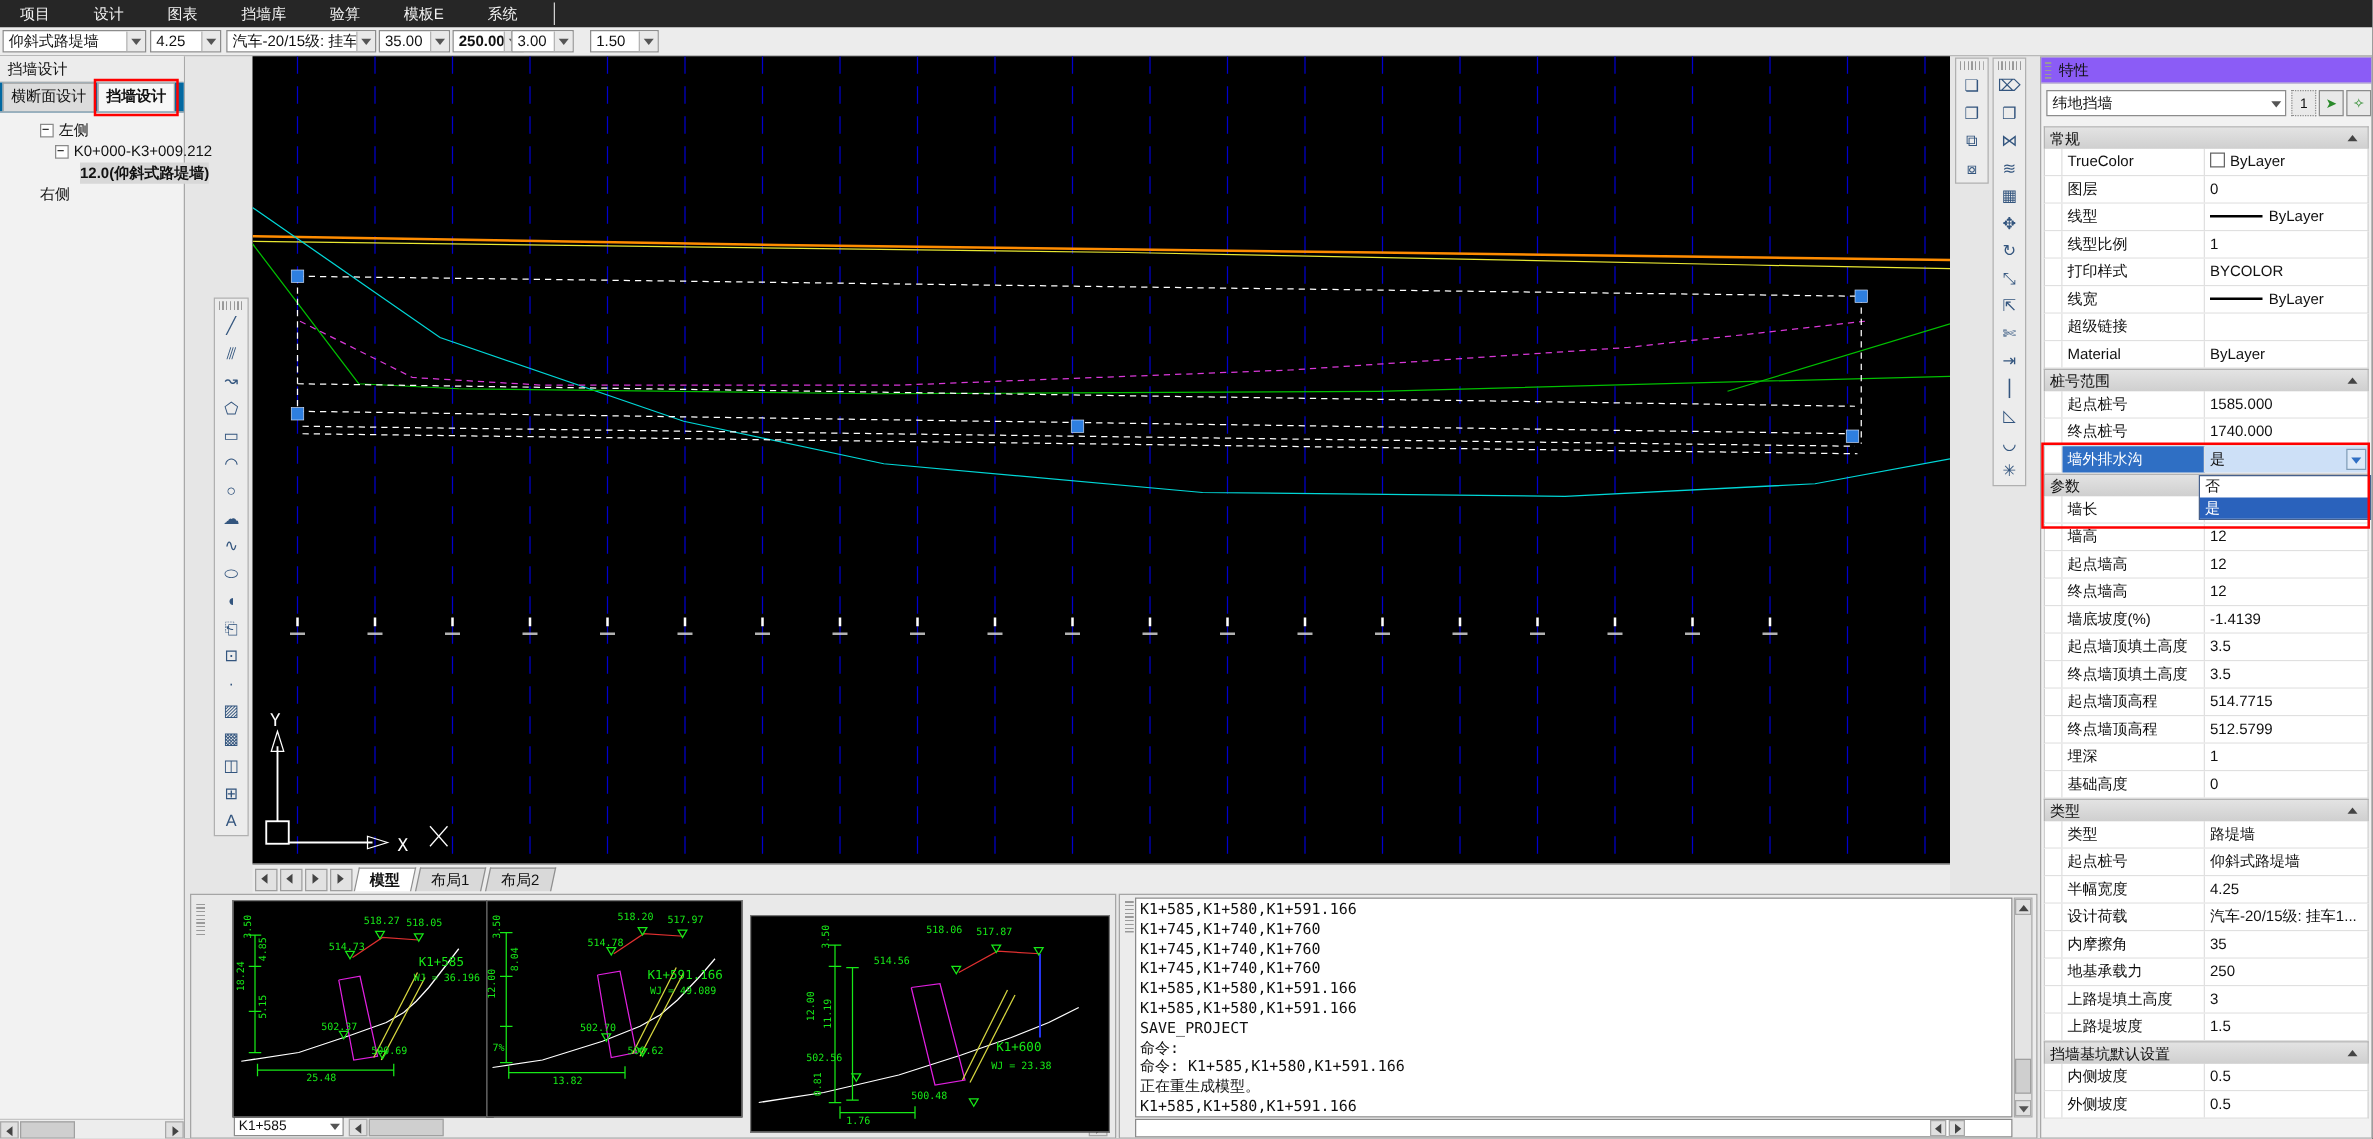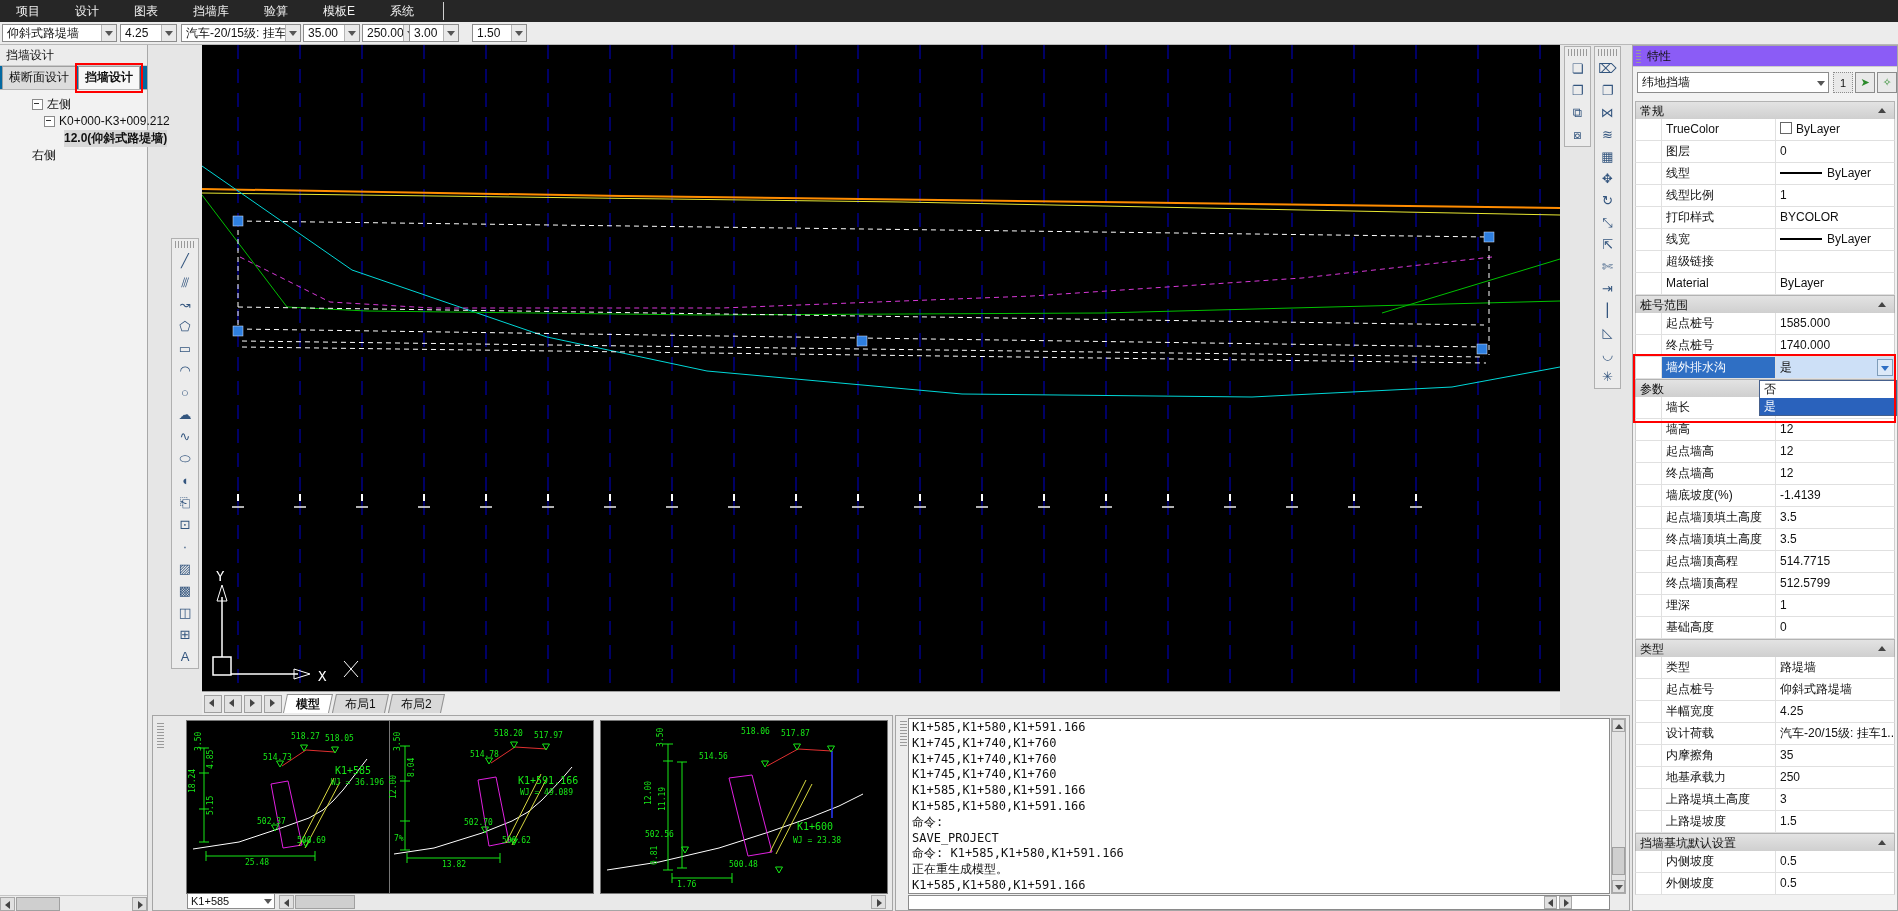--- a/index.html
+++ b/index.html
@@ -61,21 +61,21 @@
   .props-title{height:20px;line-height:20px;padding-left:14px;background:#8b5cf6;border-bottom:1px solid #cdcdcd;position:relative;}
   .props-title .vgrip{position:absolute;left:3px;top:3px;width:5px;height:14px;background:repeating-linear-gradient(0deg,#9a9a9a 0 1px,transparent 1px 3px);}
   #props-selector{position:absolute;left:4px;top:26px;width:258px;height:22px;}
   .ps-combo{position:absolute;left:0;top:0;width:192px;height:21px;background:#fff;border:1px solid #8c8c8c;line-height:19px;padding-left:4px;box-sizing:border-box;}
   .ps-btn{position:absolute;top:0;width:20px;height:21px;border:1px solid #8c8c8c;background:#e9e9e9;box-sizing:border-box;
           display:flex;align-items:center;justify-content:center;font-size:11px;}
   #props-grid{position:absolute;left:2px;top:55px;width:260px;}
   .sec-hdr{height:18px;line-height:18px;background:linear-gradient(#e3e3e3,#cfcfcf);border:1px solid #b3b3b3;border-bottom:none;
            font-weight:normal;padding-left:4px;position:relative;box-sizing:border-box;}
   .sec-hdr .tri-u{left:auto;right:8px;top:6px;}
-  .prow{display:flex;height:22px;line-height:21px;border-left:1px solid #cfcfcf;border-right:1px solid #cfcfcf;border-bottom:1px solid #e0e0e0;background:#fff;box-sizing:border-box;padding-left:12px;}
+  .prow{display:flex;height:22px;line-height:21px;border-left:1px solid #cfcfcf;border-right:1px solid #cfcfcf;border-bottom:1px solid #e0e0e0;background:#fff;box-sizing:border-box;}
   .pgut{width:13px;border-right:1px solid #e0e0e0;flex:none;}
   .plab{width:109px;padding-left:4px;border-right:1px solid #e0e0e0;flex:none;overflow:hidden;white-space:nowrap;}
   .pval{flex:1;padding-left:4px;overflow:hidden;white-space:nowrap;position:relative;}
   .prow.sel .plab{background:#2f6fc4;color:#fff;}
   .prow.sel .pval{background:#cde0f7;}
   .swatch{display:inline-block;width:10px;height:10px;border:1px solid #666;background:#fff;vertical-align:-1px;margin-right:4px;}
   .ltline{display:inline-block;width:42px;height:2px;background:#000;vertical-align:3px;margin-right:5px;}
   .pcombo-arrow{position:absolute;right:1px;top:2px;width:16px;height:17px;background:#dce9f8;border:1px solid #7f9db9;box-sizing:border-box;}
   #prop-dropdown{position:absolute;width:136px;background:#fff;border:1px solid #46608c;z-index:30;}
   .dd-item{height:17px;line-height:17px;padding-left:4px;}
@@ -105,21 +105,21 @@
         </span></div>
       <div class="combo" style="left: 120px; width: 57px;"><span>4.25</span><span class="arrow">
           <i class="tri-down"></i>
         </span></div>
       <div class="combo" style="left: 181px; width: 120px;"><span>汽车-20/15级: 挂车10(</span><span class="arrow">
           <i class="tri-down"></i>
         </span></div>
       <div class="combo" style="left: 303px; width: 57px;"><span>35.00</span><span class="arrow">
           <i class="tri-down"></i>
         </span></div>
-      <div class="combo" style="left: 362px; width: 57px;"><span>250.00</span><span class="arrow">
+      <div class="combo" style="left: 362px; width: 57px; font-weight: bold;"><span>250.00</span><span class="arrow">
           <i class="tri-down"></i>
         </span></div>
       <div class="combo" style="left: 409px; width: 50px;"><span>3.00</span><span class="arrow">
           <i class="tri-down"></i>
         </span></div>
       <div class="combo" style="left: 472px; width: 55px;"><span>1.50</span><span class="arrow">
           <i class="tri-down"></i>
         </span></div>
     </div>
 
@@ -337,21 +337,21 @@
           <polyline points="10,129 20,129" fill="none" stroke="#17e817" stroke-width="1"></polyline>
           <polyline points="17,137 110,137" fill="none" stroke="#17e817" stroke-width="1"></polyline>
           <polyline points="17,132 17,142" fill="none" stroke="#17e817" stroke-width="1"></polyline>
           <polyline points="110,132 110,142" fill="none" stroke="#17e817" stroke-width="1"></polyline>
           <polygon points="124,27 120.5,21 127.5,21" fill="none" stroke="#17e817"></polygon>
           <polygon points="156,29 152.5,23 159.5,23" fill="none" stroke="#17e817"></polygon>
           <polygon points="99,43 95.5,37 102.5,37" fill="none" stroke="#17e817"></polygon>
           <polygon points="95,112 91.5,106 98.5,106" fill="none" stroke="#17e817"></polygon>
           <polygon points="124,124 120.5,118 127.5,118" fill="none" stroke="#17e817"></polygon>
         </svg><span class="lbl" style="left: 104px; top: 9px;">518.20</span><span class="lbl" style="left: 144px; top: 11px;">517.97</span><span class="lbl" style="left: 80px; top: 30px;">514.78</span><span class="lbl" style="left: 74px; top: 98px;">502.70</span><span class="lbl" style="left: 112px; top: 116px;">500.62</span><span class="lbl st" style="left: 128px; top: 56px;">K1+591.166</span><span class="lbl" style="left: 130px; top: 68px;">WJ = 49.089</span><span class="lbl rot" style="left: 4px; top: 30px;">3.50</span><span class="lbl rot" style="left: 18px; top: 56px;">8.04</span><span class="lbl rot" style="left: 0px; top: 78px;">12.00</span><span class="lbl" style="left: 4px; top: 114px;">7%</span><span class="lbl" style="left: 52px; top: 140px;">13.82</span></div>
-      <div class="thumb" style="left: 447px; width: 286px;"><svg width="286" height="170">
+      <div class="thumb" style="left: 447px; width: 286px; margin-top: 12px;"><svg width="286" height="170">
           <polyline points="6,149 58,141 118,127 168,111 208,97 238,85 262,73" fill="none" stroke="#fff" stroke-width="1"></polyline>
           <polyline points="128,57 151,54 171,131 147,135 128,57" fill="none" stroke="#e020e0" stroke-width="1"></polyline>
           <polyline points="169,131 205,59" fill="none" stroke="#d8d840" stroke-width="1"></polyline>
           <polyline points="175,133 211,63" fill="none" stroke="#d8d840" stroke-width="1"></polyline>
           <polyline points="166,45 197,28 231,30" fill="none" stroke="#e03030" stroke-width="1"></polyline>
           <polyline points="231,30 231,97" fill="none" stroke="#2838ff" stroke-width="1.5"></polyline>
           <polyline points="67,23 67,149" fill="none" stroke="#17e817" stroke-width="1"></polyline>
           <polyline points="62,23 72,23" fill="none" stroke="#17e817" stroke-width="1"></polyline>
           <polyline points="62,40 72,40" fill="none" stroke="#17e817" stroke-width="1"></polyline>
           <polyline points="62,149 72,149" fill="none" stroke="#17e817" stroke-width="1"></polyline>
@@ -371,22 +371,22 @@
 
   <div id="cmd-panel" class="abs">
     <div class="tp-grip" style="top:4px;"></div>
     <div id="cmd-text">
         <div>K1+585,K1+580,K1+591.166</div>
         <div>K1+745,K1+740,K1+760</div>
         <div>K1+745,K1+740,K1+760</div>
         <div>K1+745,K1+740,K1+760</div>
         <div>K1+585,K1+580,K1+591.166</div>
         <div>K1+585,K1+580,K1+591.166</div>
+        <div>SAVE_PROJECT</div>
         <div>命令:</div>
-        <div>SAVE_PROJECT</div>
         <div>命令: K1+585,K1+580,K1+591.166</div>
         <div>正在重生成模型。</div>
         <div>K1+585,K1+580,K1+591.166</div>
       </div>
     <div class="vsb">
       <div class="sb-btn" style="left:0;top:0;width:13px;height:13px;">
           <i class="tri-u" style="left:2px;top:4px;"></i>
         </div>
       <div class="sb-thumb" style="left:0;top:128px;width:13px;height:28px;"></div>
       <div class="sb-btn" style="left:0;top:161px;width:13px;height:13px;">

